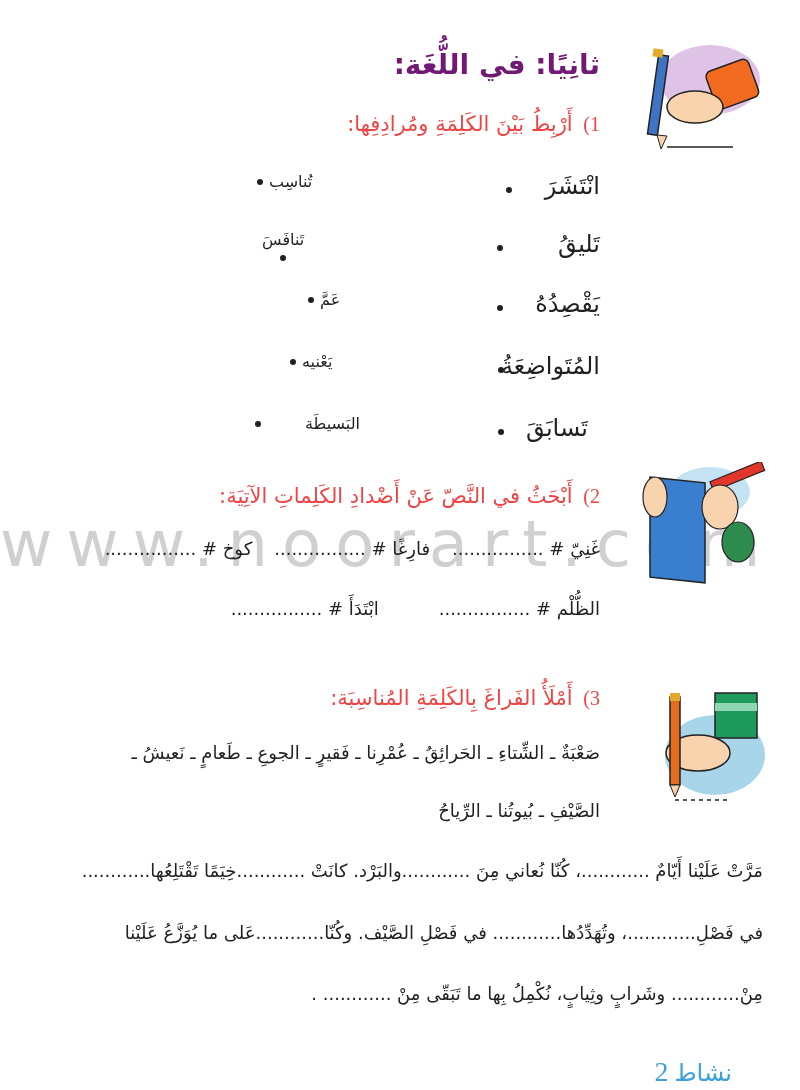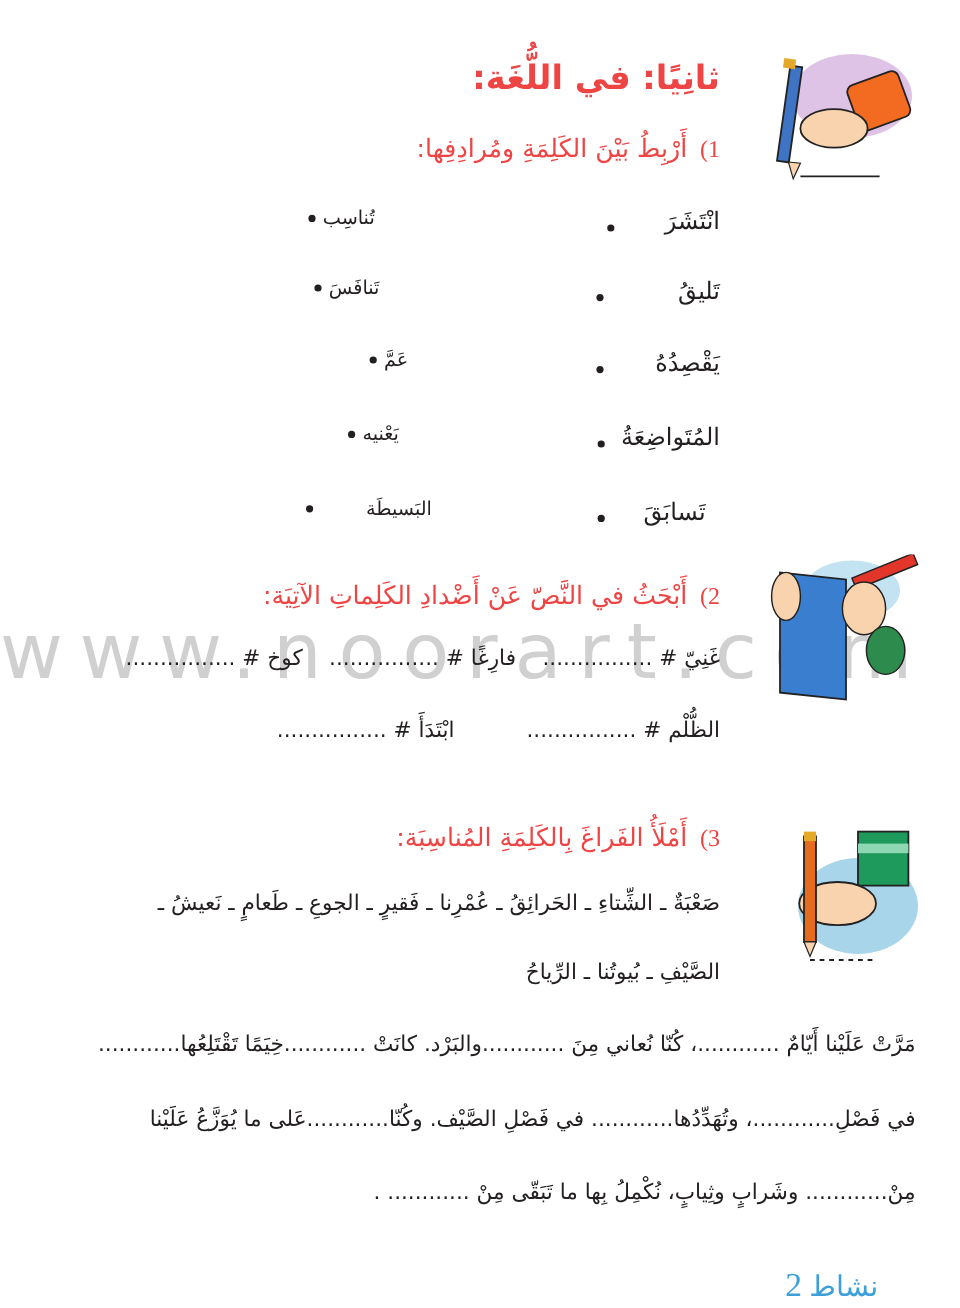--- a/index.html
+++ b/index.html
@@ -2,28 +2,28 @@
 <html lang="ar" dir="rtl"><head>
 <meta charset="utf-8">
 <style>
   html, body { margin: 0; padding: 0; background: #ffffff; }
   body {
     width: 800px; height: 1090px; position: relative; overflow: hidden;
     font-family: "DejaVu Sans", sans-serif; color: #231f20;
   }
   .abs { position: absolute; }
   .title {
-    right: 200px; top: 48px; color: #ef4444; font-size: 28px; font-weight: bold;
+    right: 200px; top: 48px; color: #701a75; font-size: 28px; font-weight: bold;
     white-space: nowrap;
   }
   .qhead {
     color: #ef4444; font-size: 21px; white-space: nowrap;
   }
   .qhead .num { font-family: "Liberation Serif", serif; font-size: 20px; margin-left: 4px; }
-  .word { font-size: 20px; white-space: nowrap; }
+  .word { font-size: 24px; white-space: nowrap; }
   .dot { width: 6px; height: 6px; background: #231f20; border-radius: 50%; }
   .opt { font-size: 16px; white-space: nowrap; display: flex; align-items: center; gap: 6px; }
   .opt .b { width: 6px; height: 6px; background: #231f20; border-radius: 50%; display: inline-block; }
   .line { font-size: 18px; white-space: nowrap; }
   .watermark {
     left: 0; top: 512px; width: 800px; text-align: left; direction: ltr;
     font-family: "DejaVu Sans", sans-serif; font-size: 64px; letter-spacing: 14px;
     color: rgba(170,170,170,0.55); font-weight: normal; white-space: nowrap;
     pointer-events: none; line-height: 1;
   }
@@ -60,21 +60,21 @@
     <div class="abs word" style="right:200px; top:172px;">انْتَشَرَ</div>
     <div class="abs dot" style="left:506px; top:187px;"></div>
     <div class="abs opt" style="left:257px; top:172px;">
       <span>تُناسِب</span>
         <span class="b"></span>
     </div>
   </div>
   <div>
     <div class="abs word" style="right:200px; top:230px;">تَليقُ</div>
     <div class="abs dot" style="left:497px; top:245px;"></div>
-    <div class="abs opt" style="left:262px; top:230px;">
+    <div class="abs opt" style="left:262px; top:230px;flex-direction:column;">
       <span>تَنافَسَ</span>
         <span class="b"></span>
     </div>
   </div>
   <div>
     <div class="abs word" style="right:200px; top:290px;">يَقْصِدُهُ</div>
     <div class="abs dot" style="left:497px; top:305px;"></div>
     <div class="abs opt" style="left:308px; top:290px;">
       <span>عَمَّ</span>
         <span class="b"></span>

